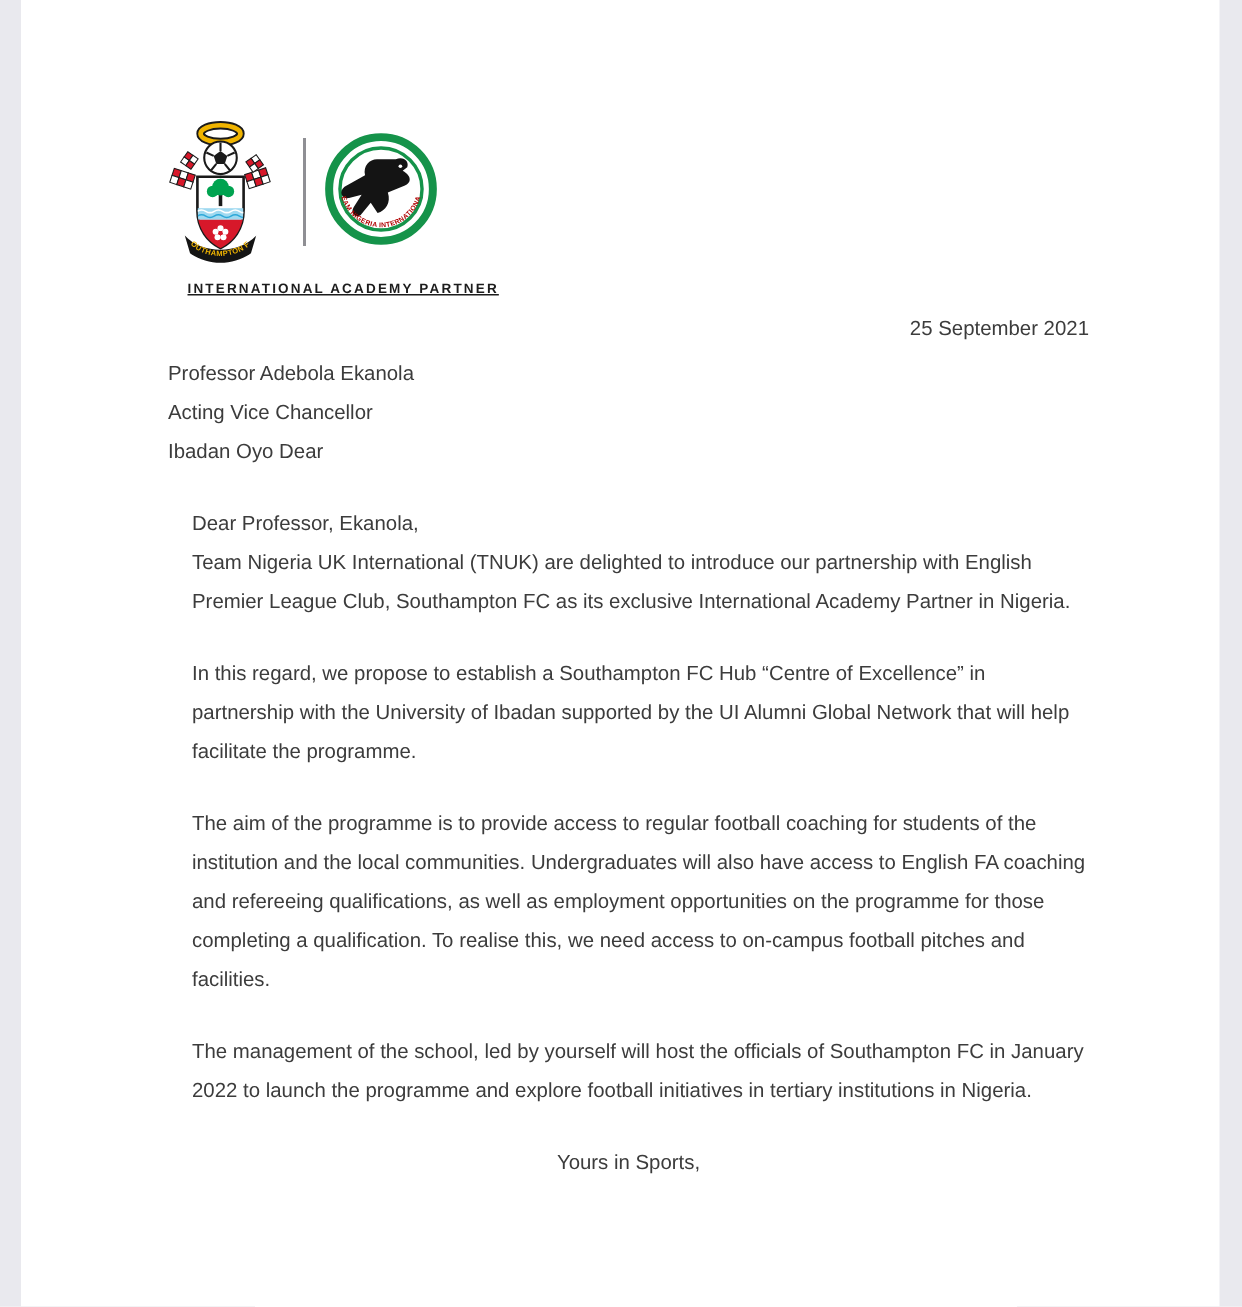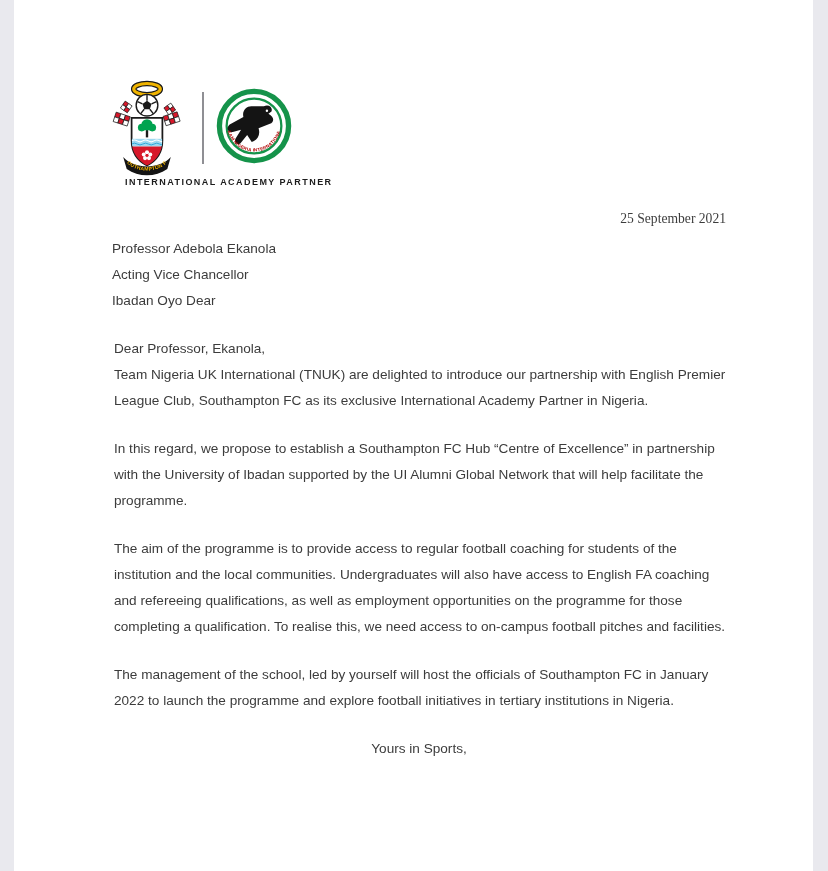--- a/index.html
+++ b/index.html
@@ -18,35 +18,35 @@
   }
   
   .logo-row { position: absolute; top: 80px; left: 98px; }
   .crest-svg { position: absolute; top: 0; left: 0; width: 70px; height: 98px; }
   .logo-divider {
     position: absolute; top: 12px; left: 90px;
     width: 2px; height: 72px; background: #8f8f94;
   }
   .nigeria-svg { position: absolute; top: 8px; left: 104px; width: 76px; height: 76px; }
   .partner-caption {
-    position: absolute; top: 177px; left: 111px;
+    position: absolute; top: 187px; left: 111px;
     font-size: 9px; font-weight: bold; letter-spacing: 1.45px;
-    color: #1c1c1c; white-space: nowrap;
+    color: #1c1c1c; white-space: nowrap; text-decoration: underline;
   }
   
   .letter {
     position: absolute; top: 206px; left: 98px; width: 614px;
     color: #3c3c3c;
     font-size: 13.6px;
     line-height: 26px;
   }
-  .date-line { text-align: right; font-family: Liberation Serif, serif; }
+  .date-line { text-align: right; }
   .recipient { margin-top: 4px; }
   .recipient div { height: 26px; }
-  .para { margin: 0 0 22px 2px; }
+  .para { margin: 0 0 22px 16px; }
   .salutation-wrap { margin-top: 22px; }
   .closing { margin: 0; text-align: center; }
 </style>
 </head>
 <body>
 
 <div class="paper">
 
   <div class="logo-row">
 

